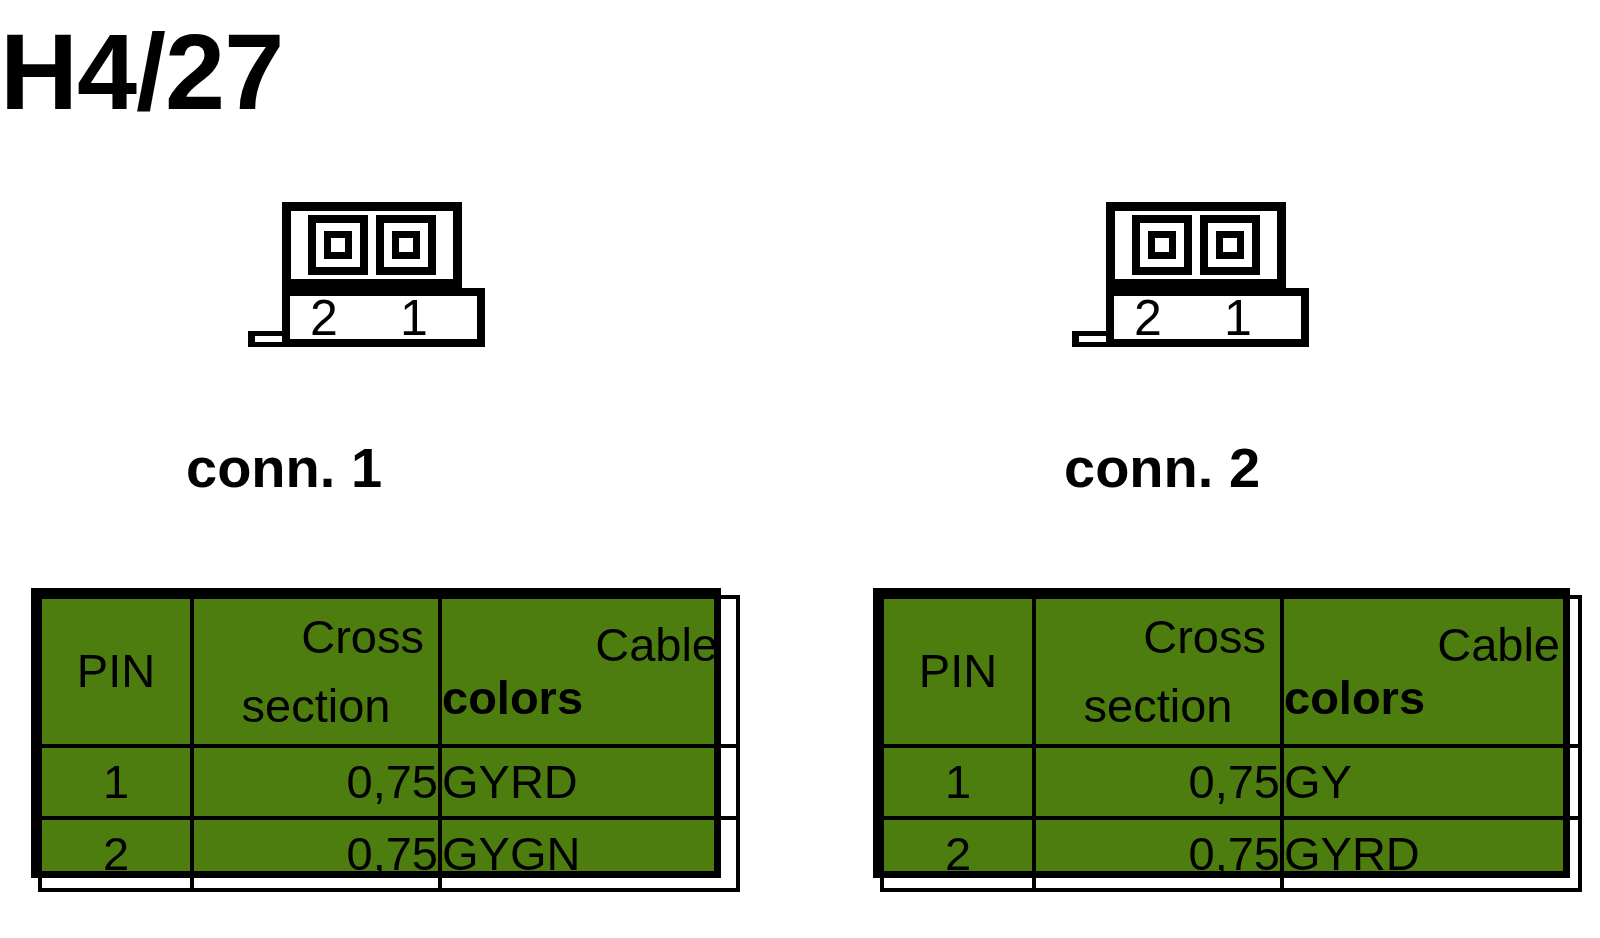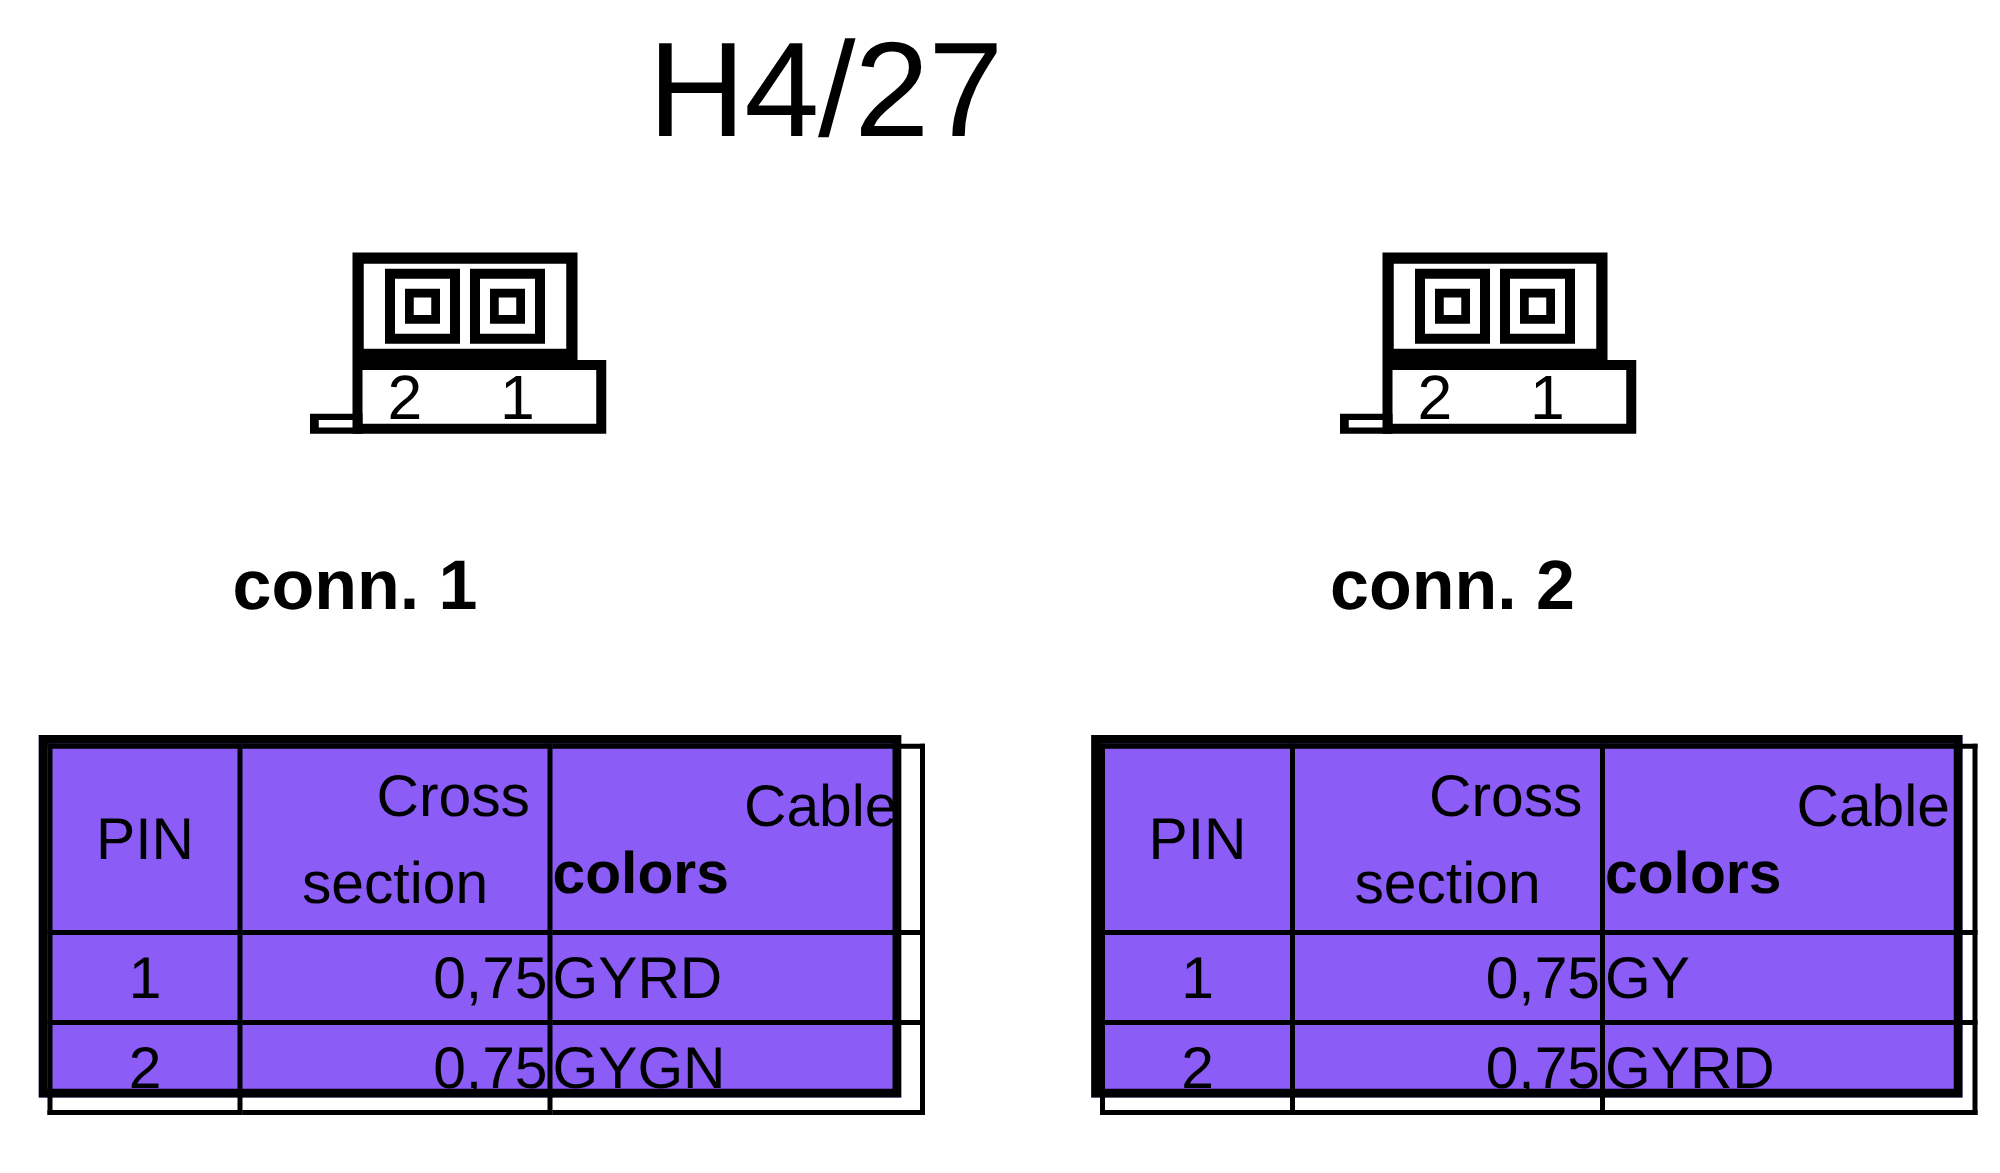--- a/index.html
+++ b/index.html
@@ -15,23 +15,23 @@
     font-family: "Liberation Sans", sans-serif;
     color: #000000;
   }
 
   
   #diagram-title {
     position: absolute;
     left: 0;
     top: 18px;
     width: 1320px;
-    text-align: center;
+    text-align: left;
     font-size: 108px;
-    font-weight: normal;
+    font-weight: bold;
     line-height: 1;
     letter-spacing: -1px;
   }
 
   
   .connector-symbol {
     position: absolute;
     width: 240px;
     height: 160px;
   }
@@ -109,21 +109,21 @@
     font-weight: bold;
     line-height: 1;
     white-space: nowrap;
   }
 
   
   .pin-table-wrap {
     position: absolute;
     border: 7px solid #000;
     box-sizing: border-box;
-    background: #8b5cf6;
+    background: #4d7c0f;
   }
   table.pin-table {
     border-collapse: collapse;
     width: 100%;
     height: 100%;
     table-layout: fixed;
     font-size: 47px;
     font-weight: normal;
   }
   table.pin-table th,

